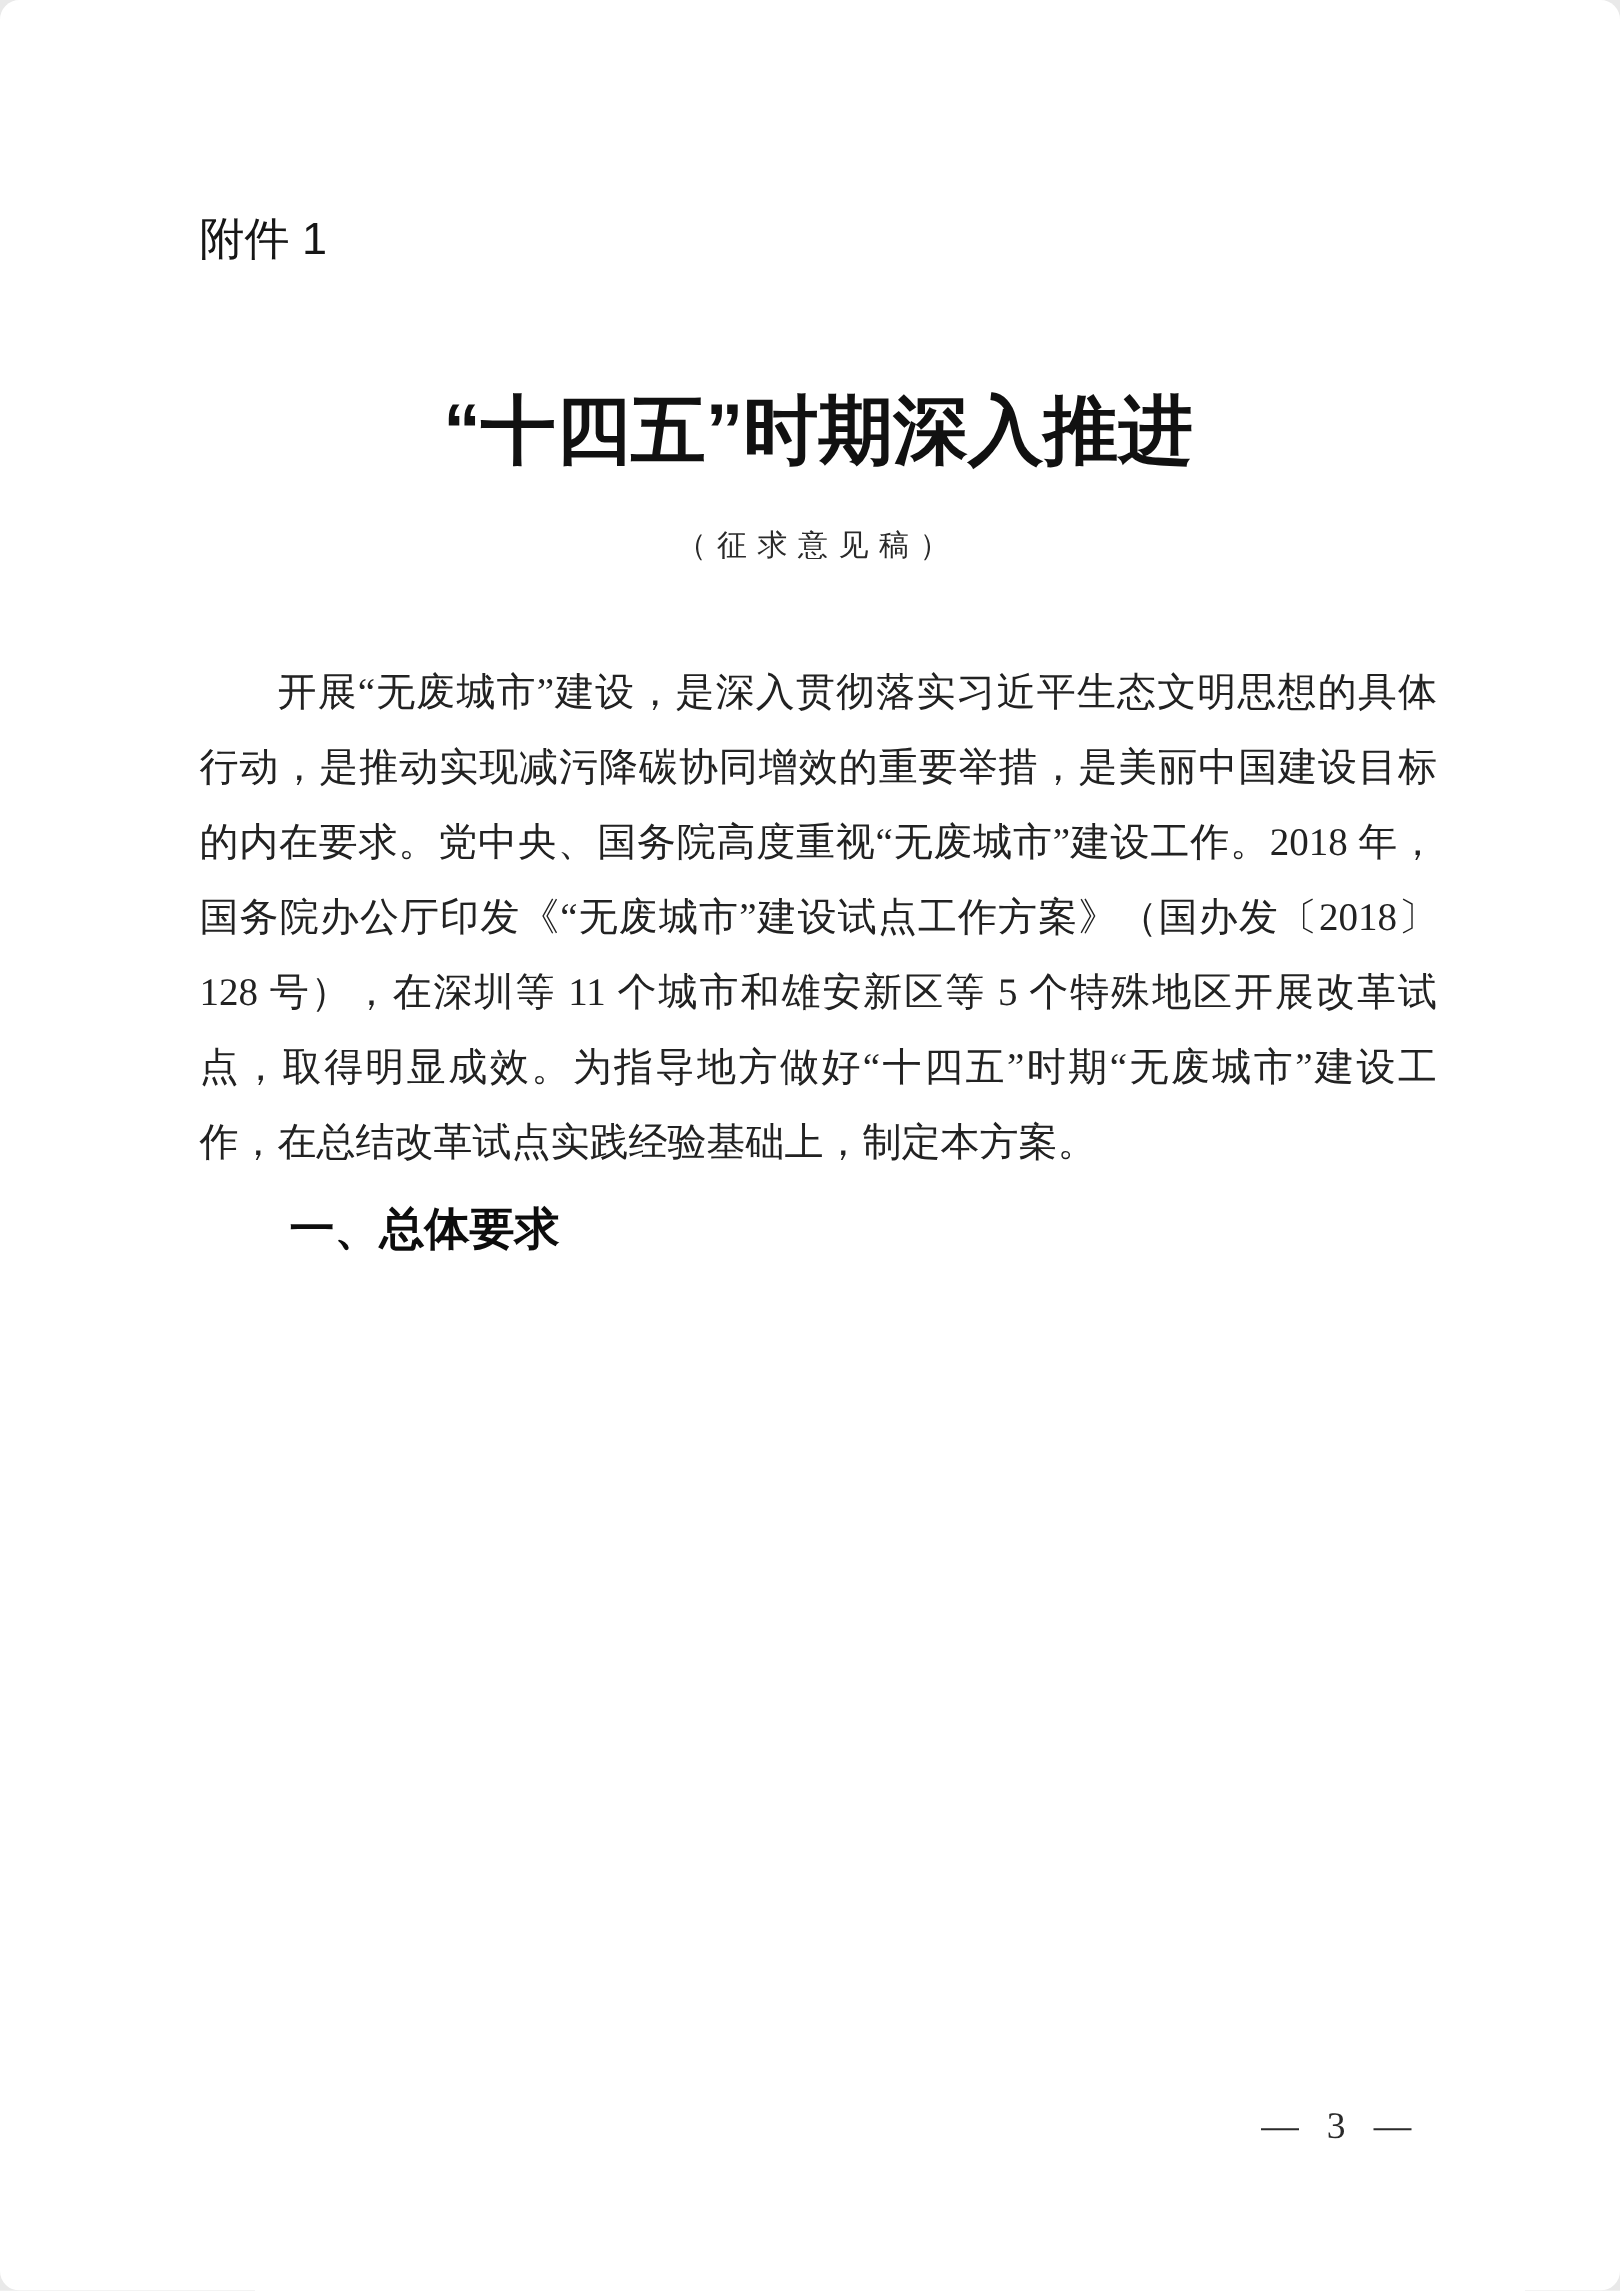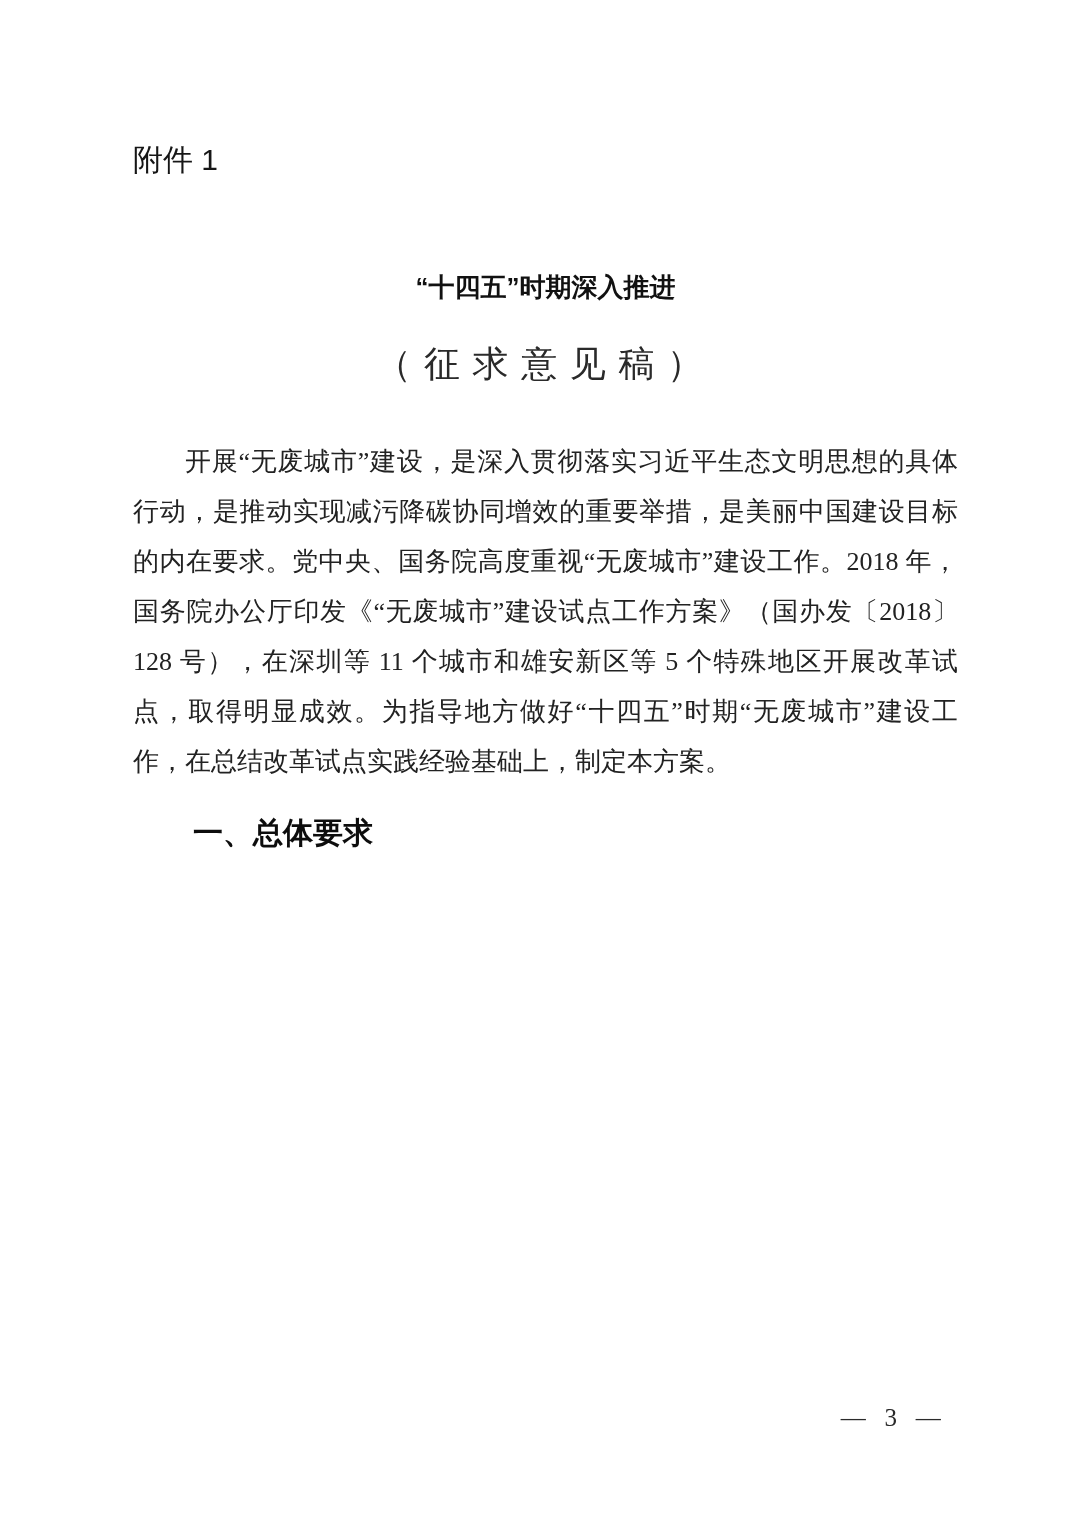--- a/index.html
+++ b/index.html
@@ -7,56 +7,57 @@
   .page {
     position: relative;
     width: 1080px;
     height: 1527px;
     margin: 0 auto;
     background: #ffffff;
     color: #1f1f1f;
     padding: 143px 122px 0 133px;
     font-family: "Liberation Serif", "DejaVu Serif", serif;
     overflow: hidden;
+    border-radius: 13px;
   }
   .annex {
     font-family: "Liberation Sans", "DejaVu Sans", sans-serif;
     font-size: 30px;
     line-height: 34px;
     color: #161616;
   }
   .title {
     margin-top: 80px;
     text-align: center;
     font-family: "Liberation Sans", "DejaVu Sans", sans-serif;
     font-weight: bold;
-    font-size: 26px;
+    font-size: 50px;
     line-height: 60px;
     color: #111111;
   }
   .title .title-line { display: block; }
   .subtitle {
     margin-top: 27px;
     text-align: center;
-    font-size: 36px;
+    font-size: 20px;
     line-height: 40px;
     letter-spacing: 0.35em;
     color: #2a2a2a;
   }
   .body-para {
     font-size: 26px;
     line-height: 50px;
     text-align: justify;
     text-indent: 2em;
     color: #222222;
   }
   .para-intro { margin-top: 53px; }
   .section-heading {
-    margin-top: 21px;
-    font-family: Liberation Serif, serif;
+    margin-top: 10px;
+    font-family: Liberation Mono, monospace;
     font-weight: bold;
     font-size: 30px;
     line-height: 50px;
     text-indent: 2em;
     color: #0d0d0d;
   }
   .lead-bold { font-weight: bold; color: #0d0d0d; }
   .page-number {
     position: absolute;
     top: 1398px;

